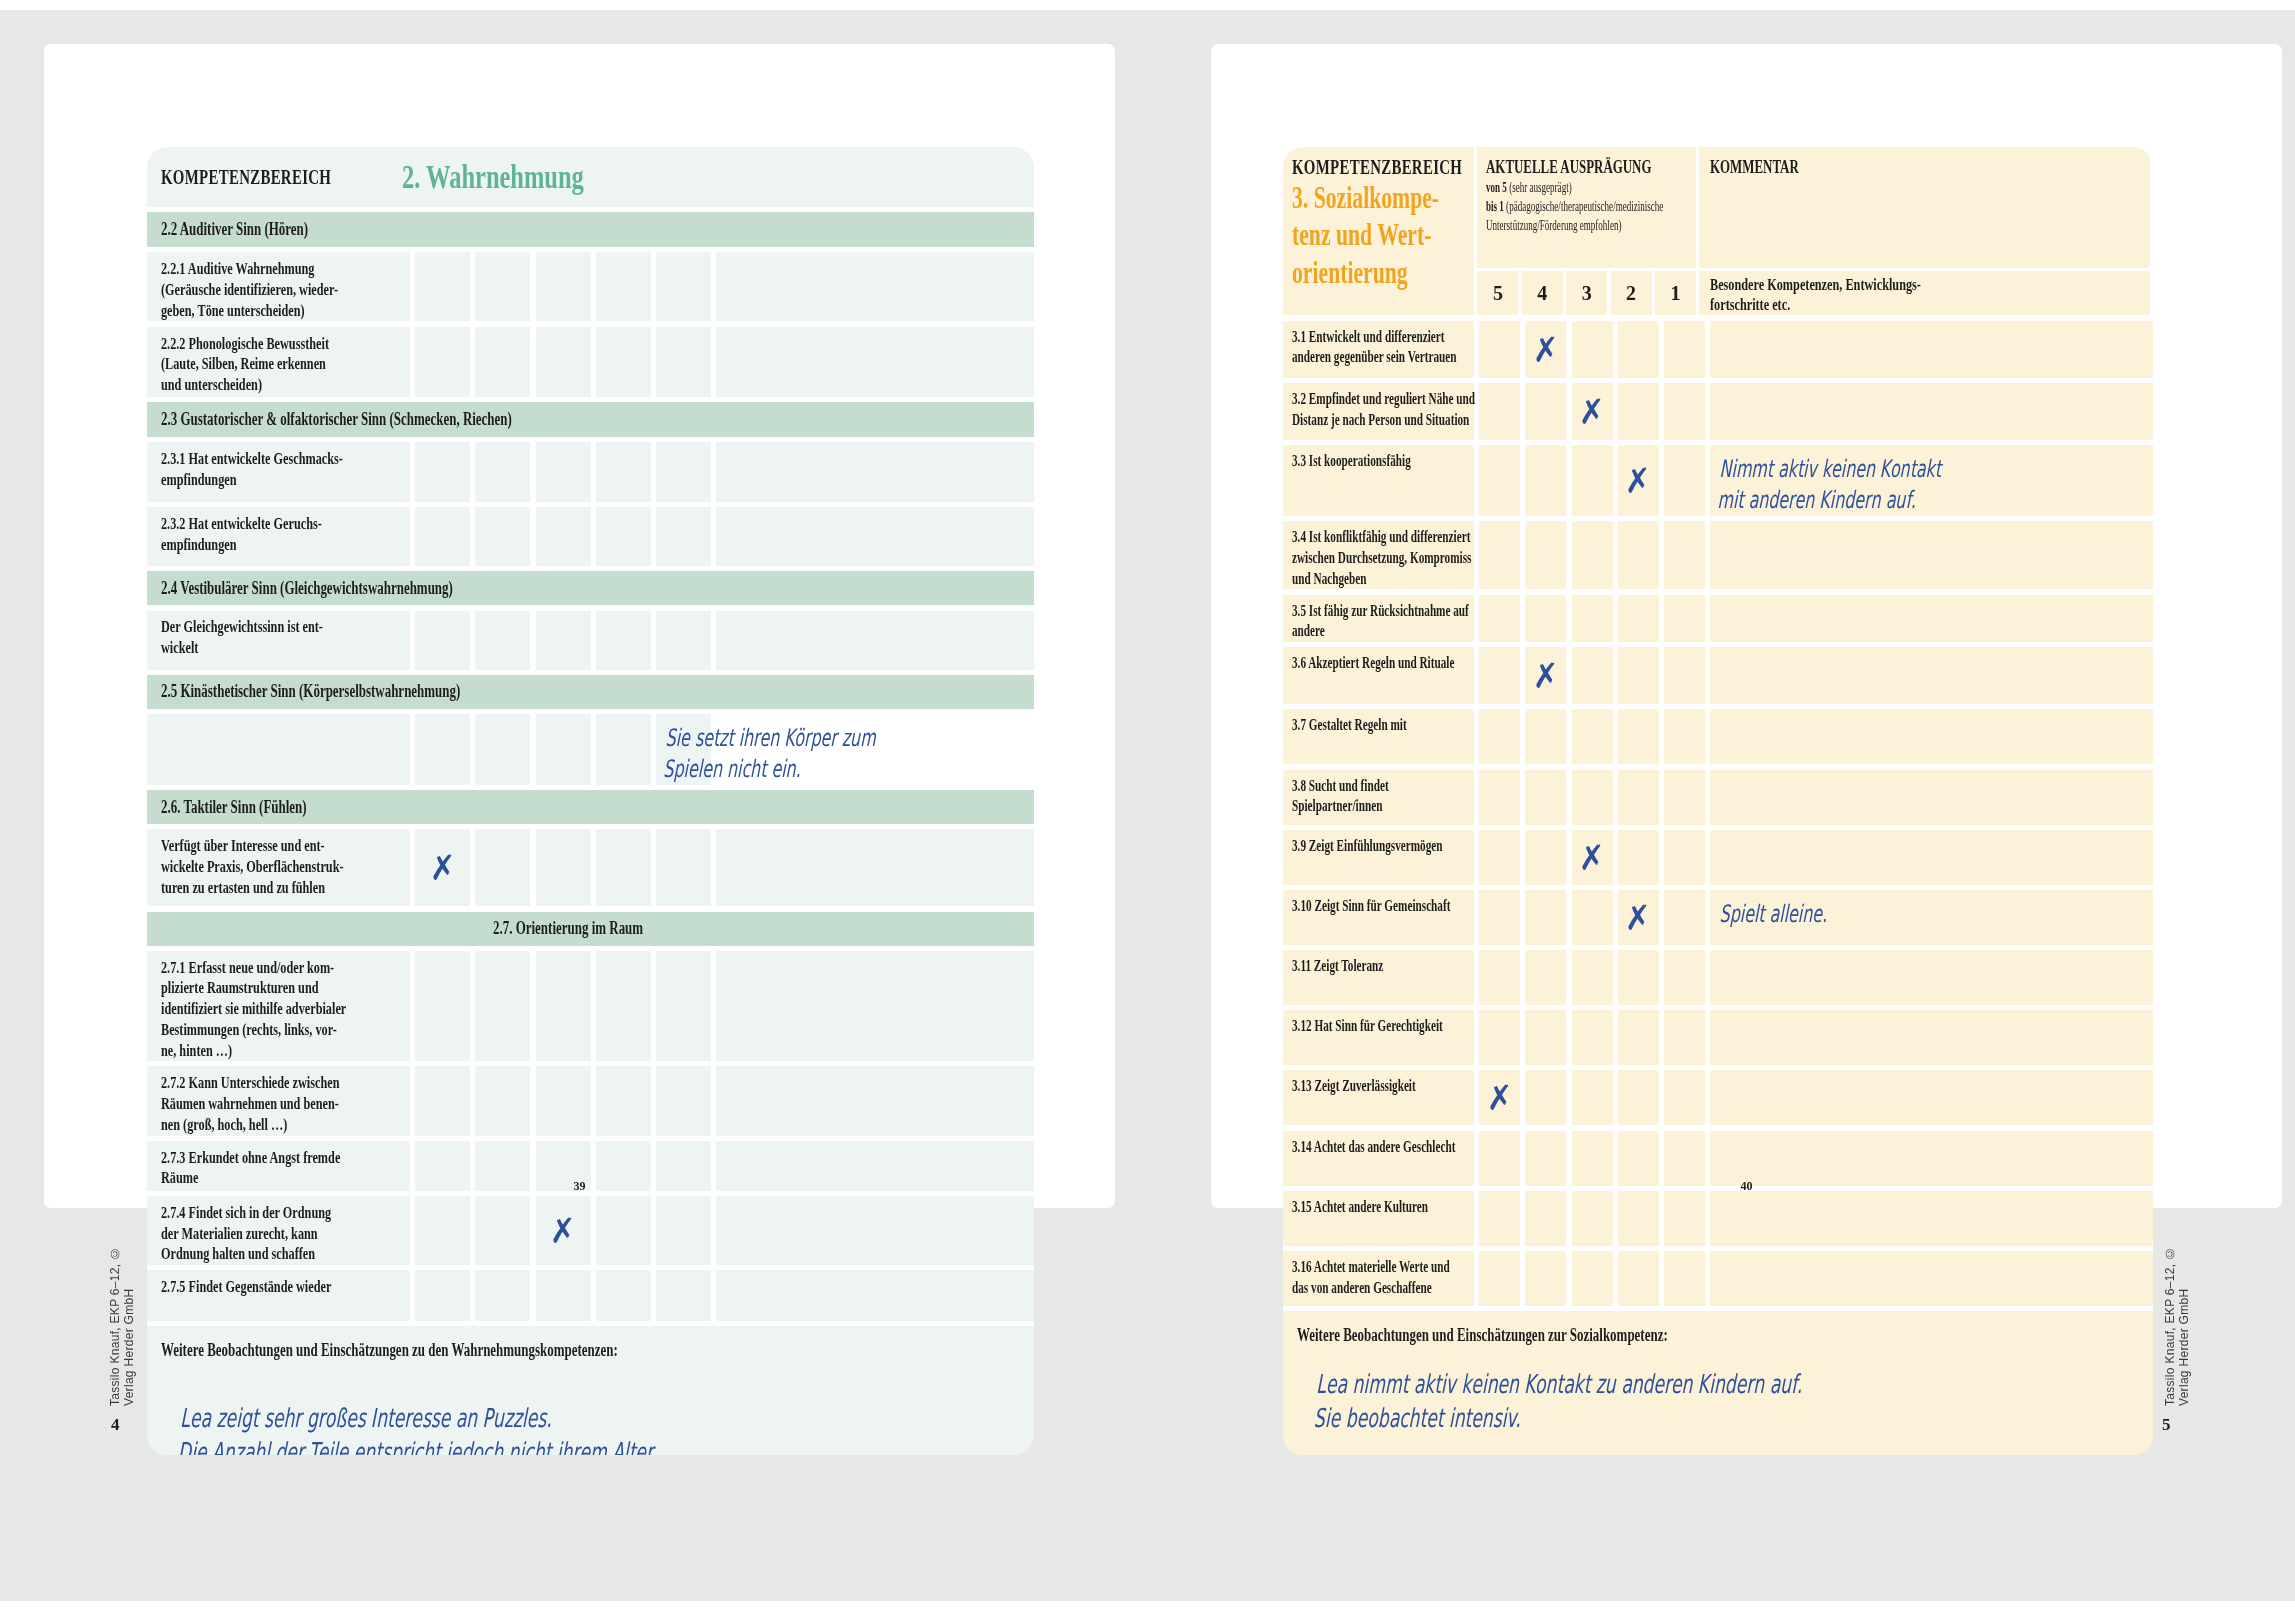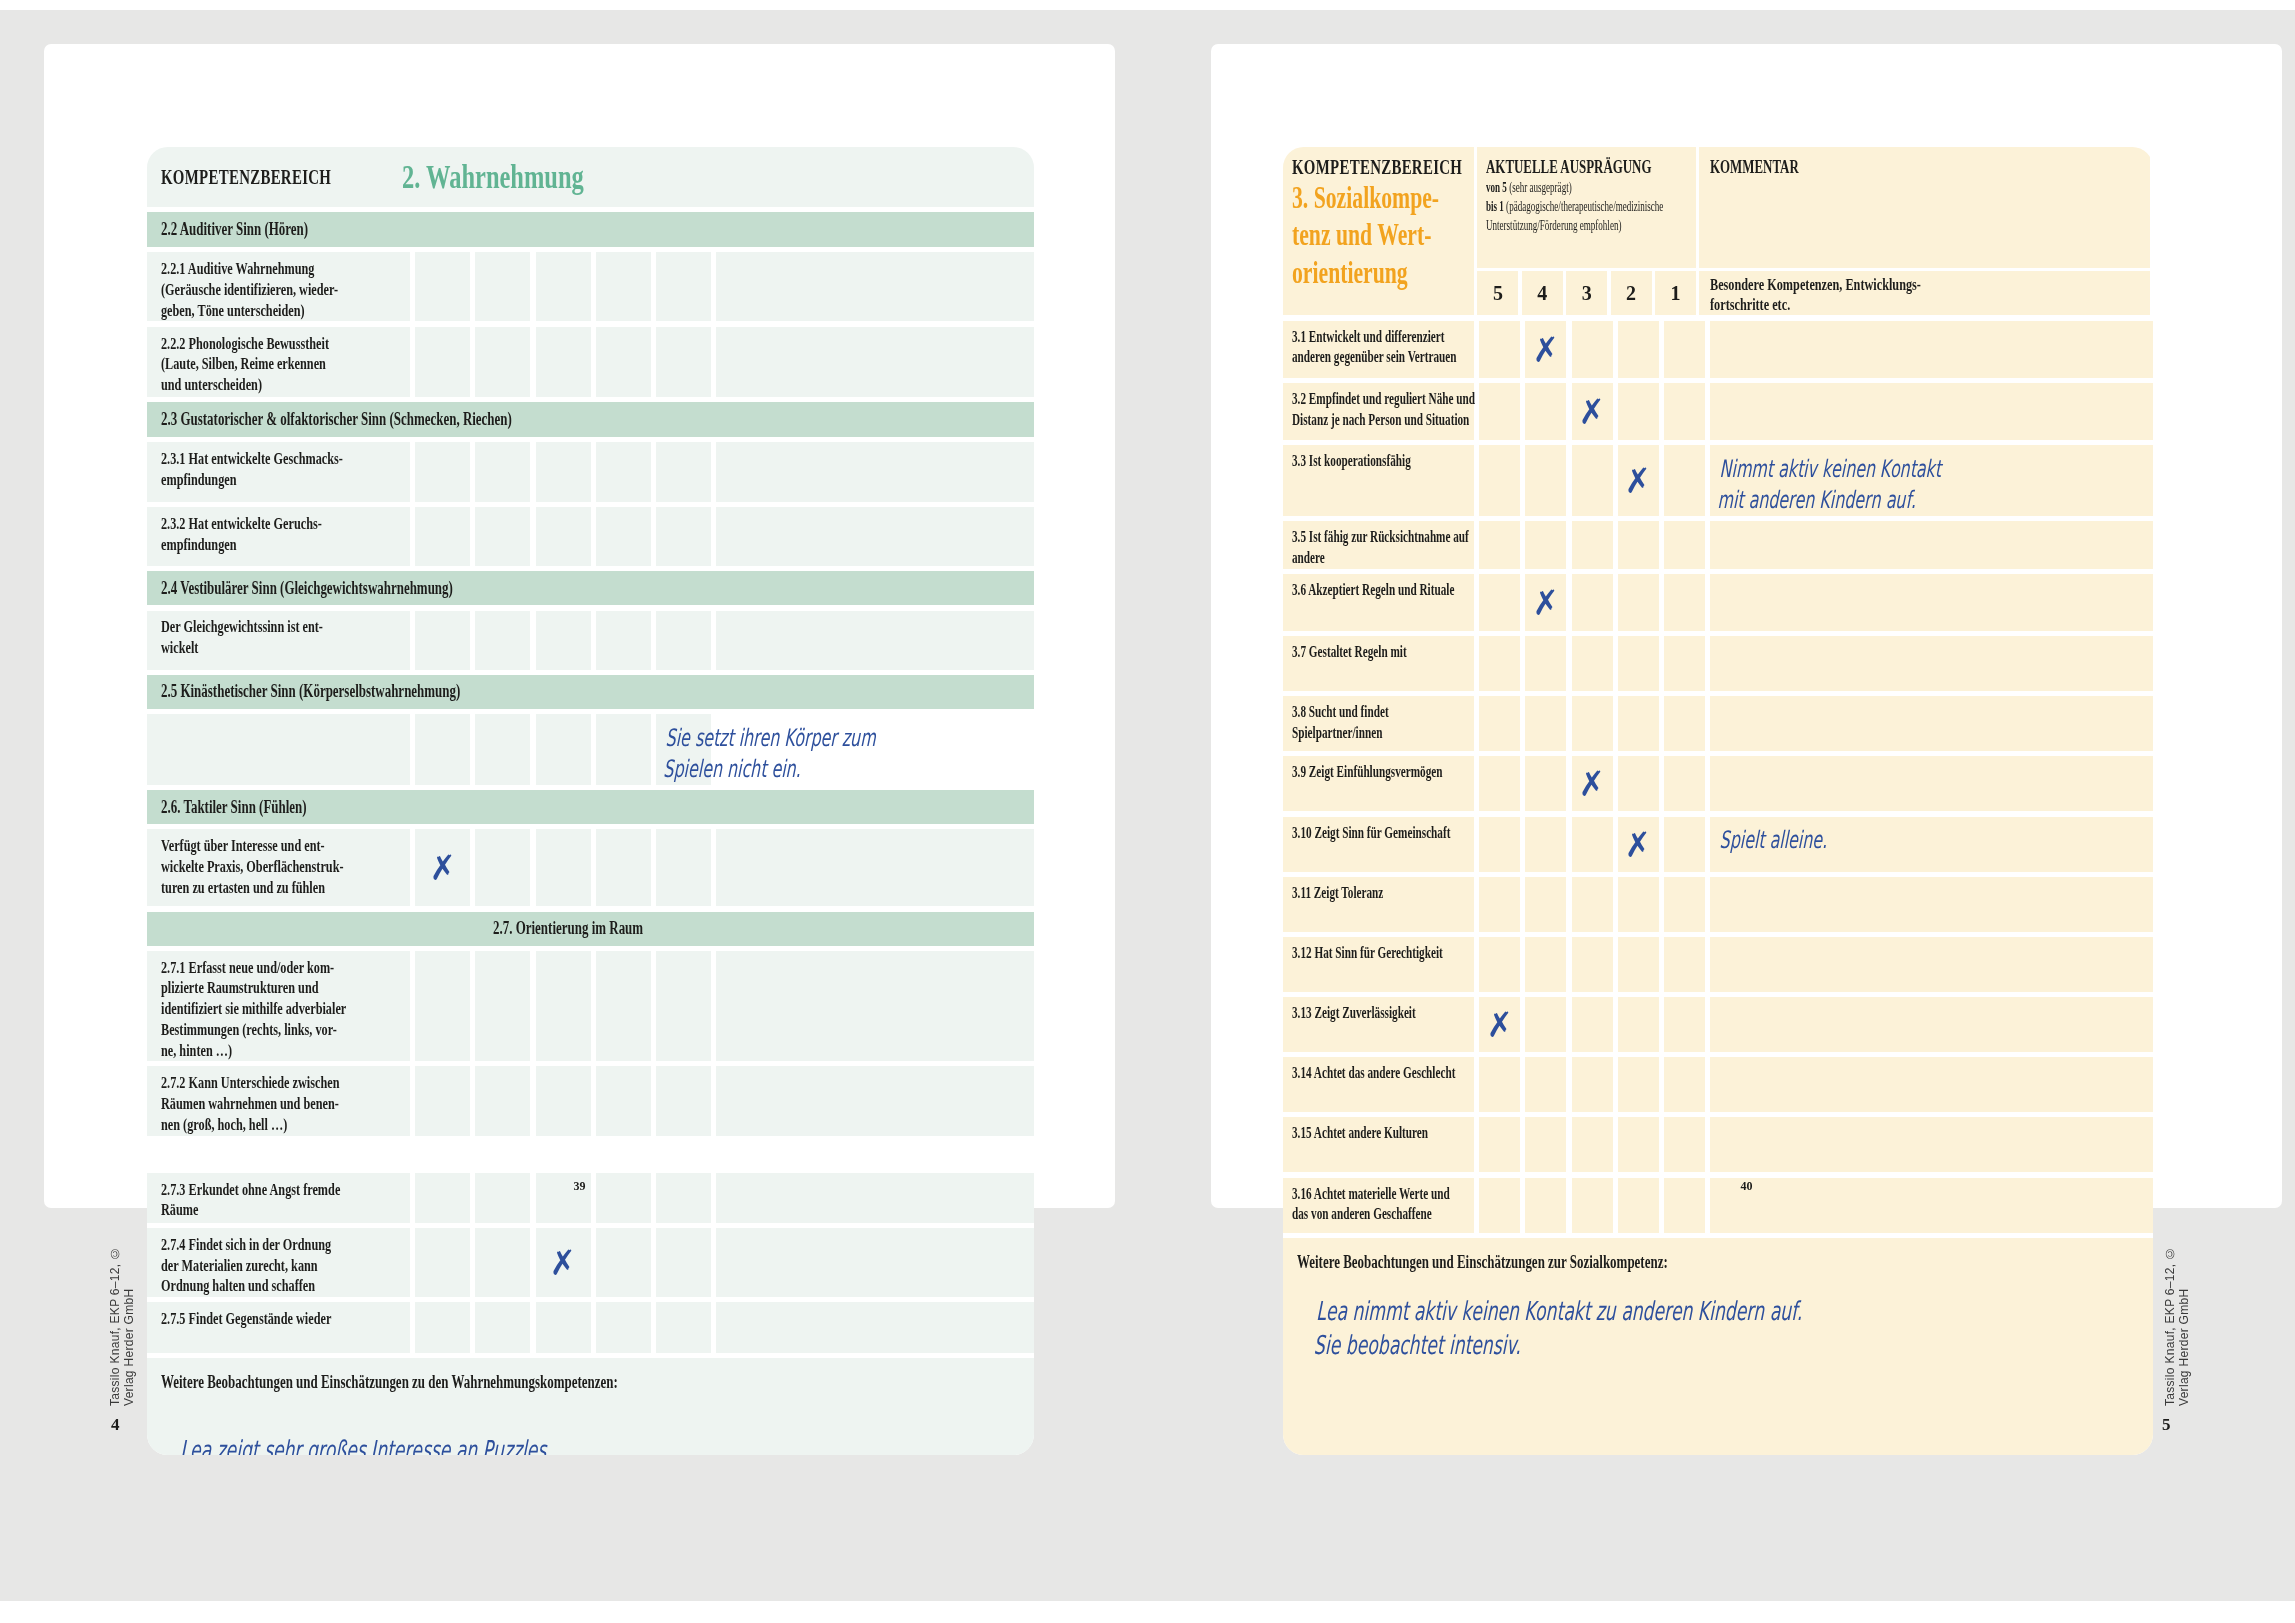--- a/index.html
+++ b/index.html
@@ -202,21 +202,21 @@
         <div class="cell label-cell lc"><span class="cnd">2.7.2 Kann Unterschiede zwischen
 Räumen wahrnehmen und benen-
 nen (groß, hoch, hell …)</span></div>
         <div class="cell check-cell lc"></div>
         <div class="cell check-cell lc"></div>
         <div class="cell check-cell lc"></div>
         <div class="cell check-cell lc"></div>
         <div class="cell check-cell lc"></div>
         <div class="cell comment-cell lc"></div>
       </div>
-      <div class="row lrow" style="flex: 0 0 50px; margin-top: 32px;">
+      <div class="row lrow" style="flex: 0 0 50px;">
         <div class="cell label-cell lc"><span class="cnd">2.7.3 Erkundet ohne Angst fremde
 Räume</span></div>
         <div class="cell check-cell lc"></div>
         <div class="cell check-cell lc"></div>
         <div class="cell check-cell lc"></div>
         <div class="cell check-cell lc"></div>
         <div class="cell check-cell lc"></div>
         <div class="cell comment-cell lc"></div>
       </div>
       <div class="row lrow" style="flex: 0 0 65px;">
@@ -310,20 +310,31 @@
         <div class="cell check-cell rc"></div>
         <div class="cell check-cell rc"></div>
         <div class="cell check-cell rc"></div>
         <div class="cell check-cell rc">
           <span class="mark">✗</span>
         </div>
         <div class="cell check-cell rc"></div>
         <div class="cell comment-cell rc"><span class="hand">Nimmt aktiv keinen Kontakt
 mit anderen Kindern auf.</span></div>
       </div>
+      <div class="row rrow" style="flex: 0 0 59px;">
+        <div class="cell label-cell rc"><span class="cnd">3.4 Ist konfliktfähig und differenziert
+zwischen Durchsetzung, Kompromiss
+und Nachgeben</span></div>
+        <div class="cell check-cell rc"></div>
+        <div class="cell check-cell rc"></div>
+        <div class="cell check-cell rc"></div>
+        <div class="cell check-cell rc"></div>
+        <div class="cell check-cell rc"></div>
+        <div class="cell comment-cell rc"></div>
+      </div>
       <div class="row rrow" style="flex: 0 0 41px;">
         <div class="cell label-cell rc"><span class="cnd">3.5 Ist fähig zur Rücksichtnahme auf
 andere</span></div>
         <div class="cell check-cell rc"></div>
         <div class="cell check-cell rc"></div>
         <div class="cell check-cell rc"></div>
         <div class="cell check-cell rc"></div>
         <div class="cell check-cell rc"></div>
         <div class="cell comment-cell rc"></div>
       </div>

